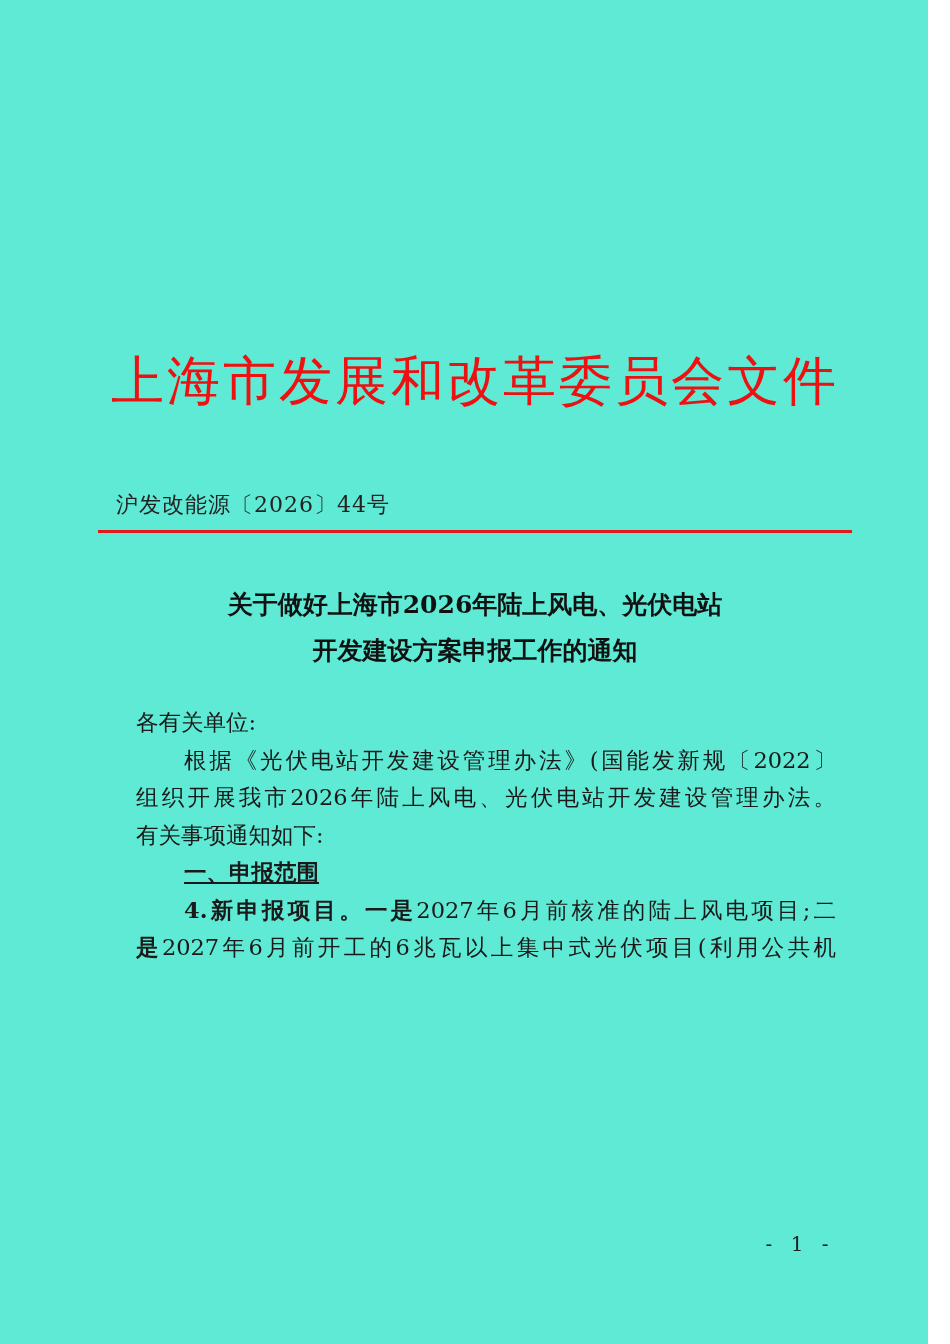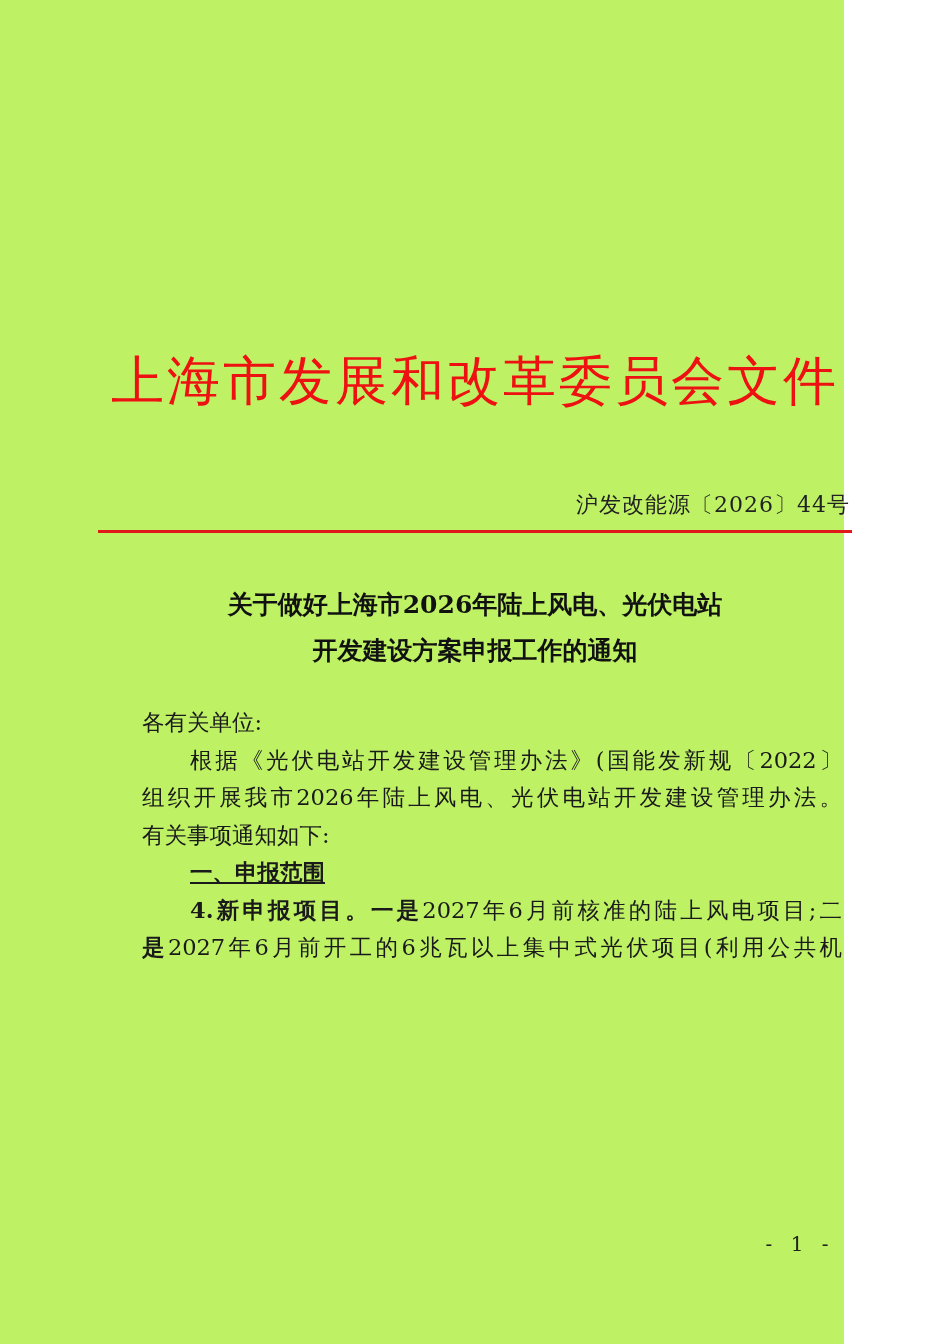--- a/index.html
+++ b/index.html
@@ -11,42 +11,42 @@
       width: 950px;
       height: 1344px;
       position: relative;
       overflow: hidden;
       font-family: "DejaVu Serif", "Liberation Serif", serif;
       color: #1a1a1a;
     }
     .page {
       position: absolute;
       left: 0; top: 0;
-      width: 844px; height: 1344px;
-      background: #bef264;
+      width: 928px; height: 1344px;
+      background: #5eead4;
     }
     .masthead {
       position: absolute;
       left: 110px;
       top: 346px;
       width: 730px;
       text-align: center;
       font-family: "DejaVu Serif", "Liberation Serif", serif;
       font-size: 53px;
       line-height: 70px;
       color: #ee1111;
       letter-spacing: 3px;
       white-space: nowrap;
     }
     .doc-number {
       position: absolute;
-      left: 100px;
+      left: 116px;
       top: 488px;
       width: 750px;
-      text-align: right;
+      text-align: left;
       font-size: 22px;
       line-height: 34px;
       color: #222;
       letter-spacing: 1px;
     }
     .red-rule {
       position: absolute;
       left: 98px;
       top: 530px;
       width: 754px;
@@ -62,21 +62,21 @@
       font-weight: bold;
       font-size: 25px;
       line-height: 46px;
       color: #111;
     }
     .doc-title div {
       white-space: nowrap;
     }
     .body-text {
       position: absolute;
-      left: 142px;
+      left: 136px;
       top: 704px;
       width: 700px;
       font-size: 22.5px;
       line-height: 37.5px;
       color: #1a1a1a;
     }
     .line {
       white-space: nowrap;
       text-align: justify;
       text-align-last: justify;

